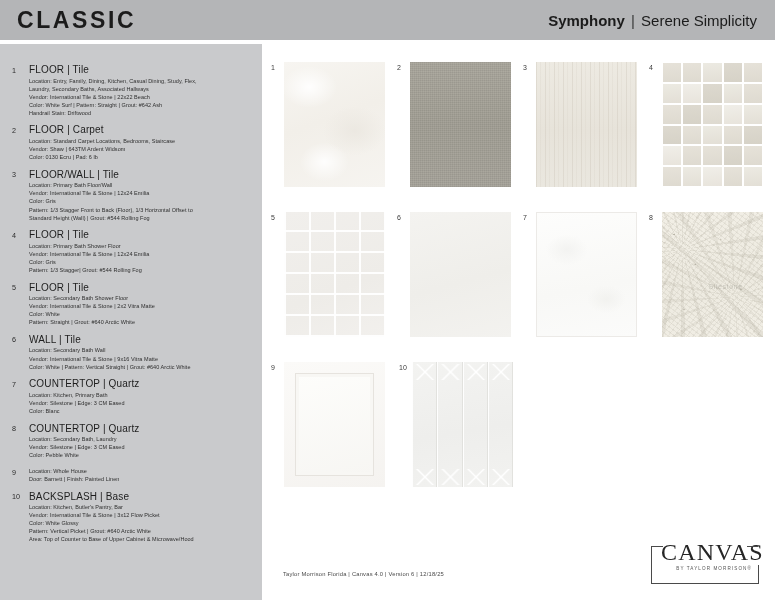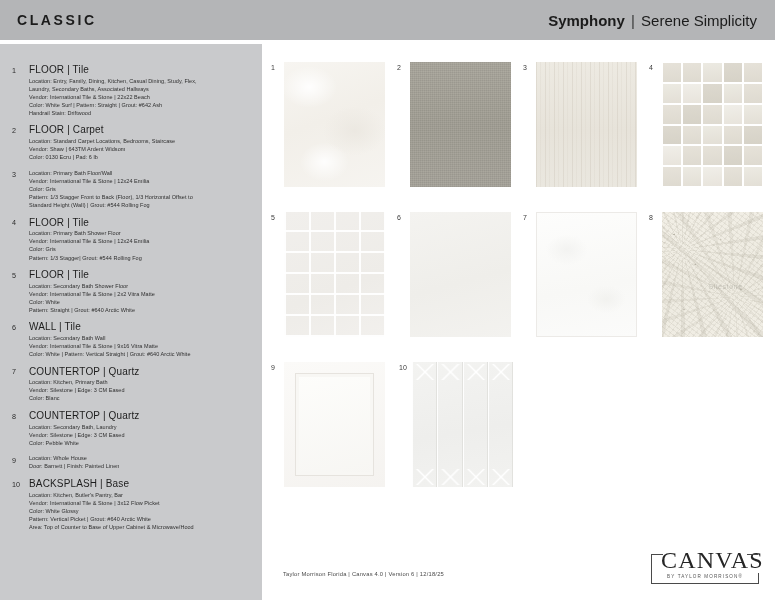--- a/index.html
+++ b/index.html
@@ -24,21 +24,21 @@
     position: absolute;
     left: 0; top: 0;
     width: 775px; height: 40px;
     background: #b4b5b7;
     display: flex;
     align-items: center;
     justify-content: space-between;
   }
   #collection-title {
     margin-left: 17px;
-    font-size: 14px;
+    font-size: 23px;
     font-weight: bold;
     letter-spacing: 2.6px;
     color: #1b1b1b;
   }
   #series-title {
     margin-right: 18px;
     font-size: 15px;
     color: #1b1b1b;
     white-space: nowrap;
   }
@@ -262,22 +262,23 @@
 
   #logo {
     position: absolute;
     right: 16px; bottom: 16px;
     width: 108px;
     text-align: center;
   }
   #logo .logo-box {
     border: 1px solid #4a4a4a;
     border-top: none;
-    padding: 0 6px 4px 6px;
+    padding: 0 6px 12px 6px;
     position: relative;
+    text-align: right;
   }
   #logo .logo-box::before,
   #logo .logo-box::after {
     content: "";
     position: absolute;
     top: 0; height: 1px;
     background: #4a4a4a;
     width: 11px;
   }
   #logo .logo-box::before { left: 0; }
@@ -331,20 +332,21 @@
         <div class="spec-body">
           <div class="spec-title">FLOOR | Carpet</div>
           <div class="spec-line">Location: Standard Carpet Locations, Bedrooms, Staircase</div>
           <div class="spec-line">Vendor: Shaw | 643TM Ardent Widsom</div>
           <div class="spec-line">Color: 0130 Ecru | Pad: 6 lb</div>
         </div>
       </div>
       <div class="spec-item">
         <div class="spec-num">3</div>
         <div class="spec-body">
+          <div class="spec-title">FLOOR/WALL | Tile</div>
           <div class="spec-line">Location: Primary Bath Floor/Wall</div>
           <div class="spec-line">Vendor: International Tile &amp; Stone | 12x24 Emilia</div>
           <div class="spec-line">Color: Gris</div>
           <div class="spec-line">Pattern: 1/3 Stagger Front to Back (Floor), 1/3 Horizontal Offset to</div>
           <div class="spec-line">Standard Height (Wall) | Grout: #544 Rolling Fog</div>
         </div>
       </div>
       <div class="spec-item">
         <div class="spec-num">4</div>
         <div class="spec-body">

